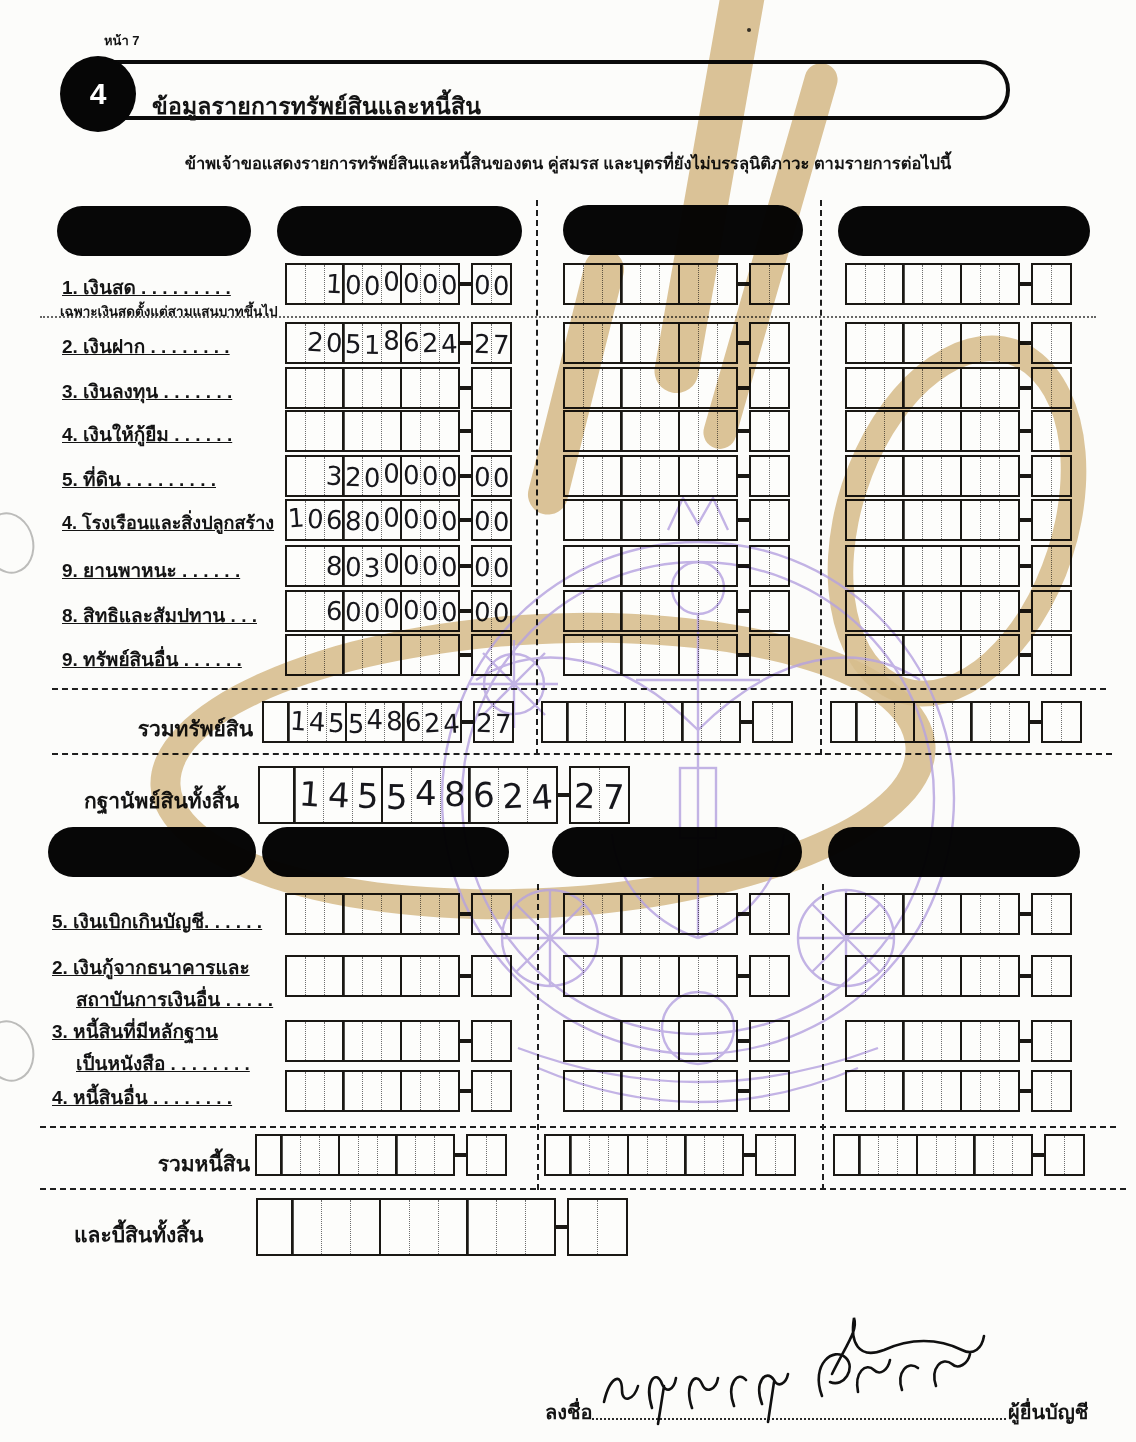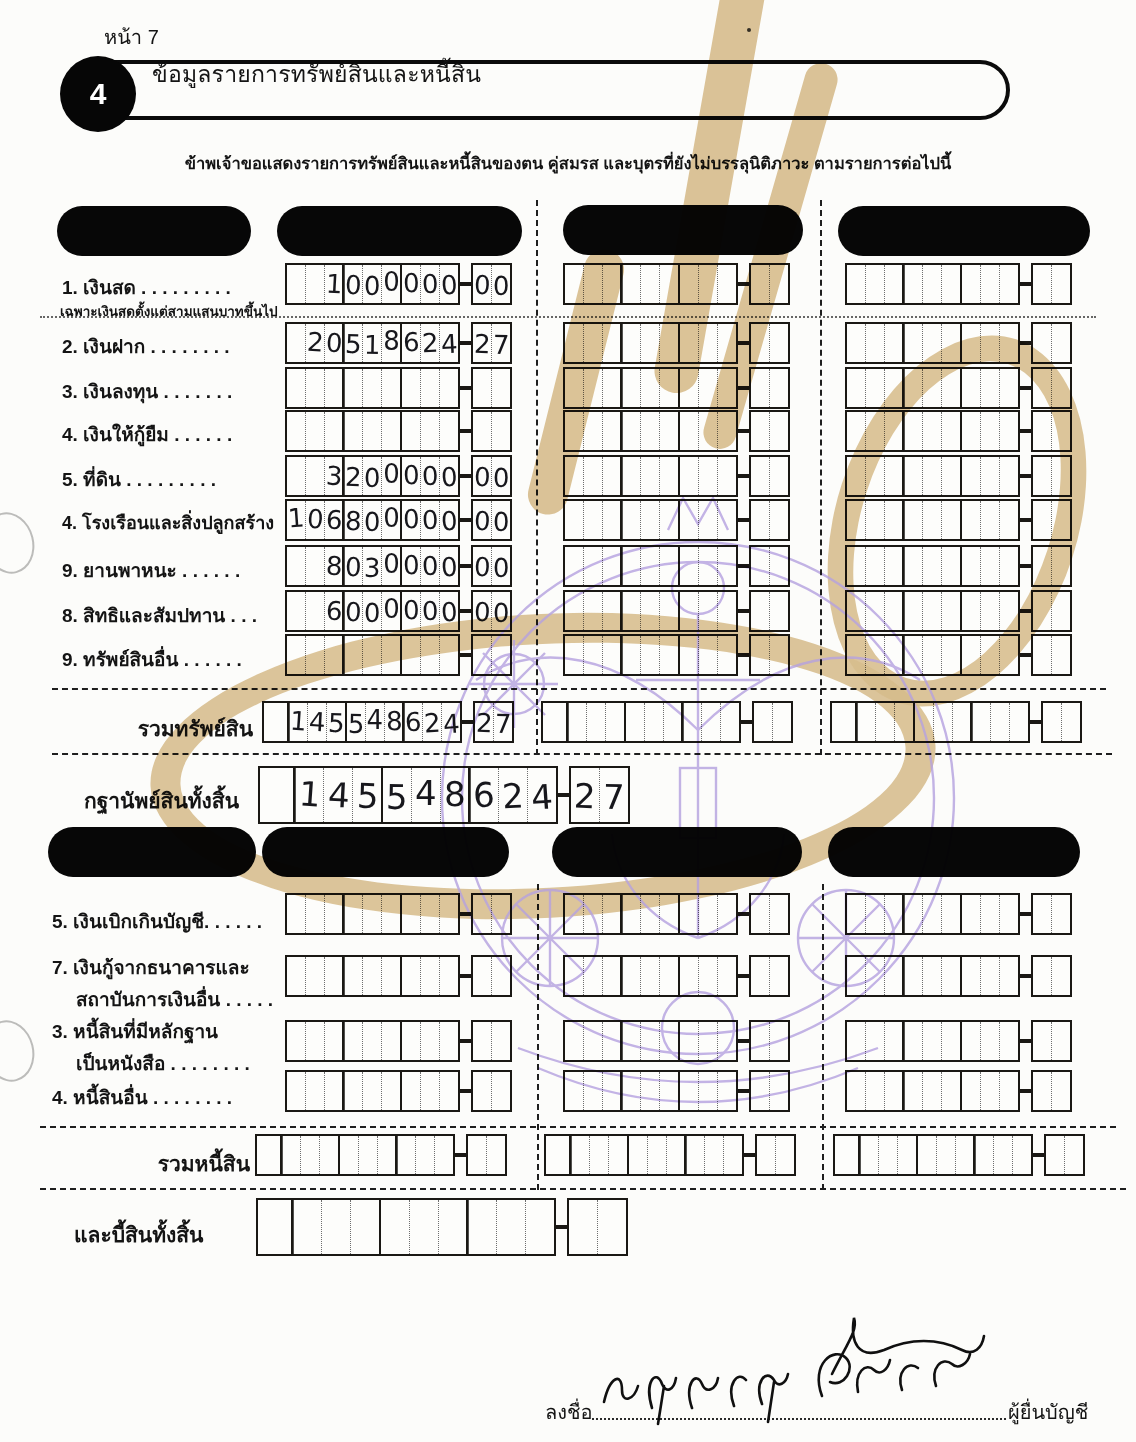--- a/index.html
+++ b/index.html
@@ -2,50 +2,50 @@
 <html><head>
 <meta charset="utf-8">
 <style>
   html,body{margin:0;padding:0;background:#e8e8e6;}
   .page{position:relative;width:1136px;height:1442px;margin:0 auto;background:#fcfcfa;
         font-family:"Liberation Sans","DejaVu Sans",sans-serif;color:#141414;overflow:hidden;}
   
   .banner{position:absolute;left:66px;top:60px;width:936px;height:52px;border:4px solid #0b0b0b;border-radius:30px;background:#fcfcfa;}
   .banner-circle{position:absolute;left:60px;top:56px;width:76px;height:76px;border-radius:50%;background:#060606;
         display:flex;align-items:center;justify-content:center;color:#fff;font-size:30px;font-weight:700;}
-  .banner-title{position:absolute;left:152px;top:56px;font-size:23px;font-weight:400;letter-spacing:.2px;}
-  .page-label{position:absolute;left:104px;top:21px;font-size:20px;font-weight:400;}
+  .banner-title{position:absolute;left:152px;top:88px;font-size:23px;font-weight:700;letter-spacing:.2px;}
+  .page-label{position:absolute;left:104px;top:30px;font-size:13px;font-weight:700;}
   .intro{position:absolute;left:0;top:150px;width:100%;text-align:center;font-size:16.5px;font-weight:700;}
   
   .pill{position:absolute;height:50px;background:#070707;border-radius:26px;}
   
   .vdash{position:absolute;width:0;border-left:2.4px dashed #1e1e1e;}
   .hdash{position:absolute;height:0;border-top:2.8px dashed #1e1e1e;}
   .hdot{position:absolute;height:0;border-top:2px dotted #4c4c4c;opacity:.85;}
   
-  .rlabel{position:absolute;left:62px;font-size:19px;font-weight:700;white-space:nowrap;}
+  .rlabel{position:absolute;left:62px;font-size:19px;font-weight:700;white-space:nowrap;text-decoration:underline;}
   .rlabel.small{font-size:18px;}
   .note{position:absolute;left:60px;font-size:13.5px;font-weight:700;}
   .tlabel{position:absolute;font-size:21px;font-weight:700;white-space:nowrap;}
   .tlabel.right{text-align:right;}
   
   .af{position:absolute;display:flex;align-items:center;--cw:18px;--ch:38px;--dg:26px;}
   .af.xl{--cw:28px;--ch:54px;--dg:34px;}
   .af .grp{display:flex;border:2.6px solid #1a1814;height:var(--ch);background:rgba(255,255,255,.25);}
   .af .grp + .grp{margin-left:-2.6px;}
   .af .main{display:flex;}
   .af .cell{width:var(--cw);display:flex;align-items:center;justify-content:center;}
   .af .cell + .cell{border-left:1.7px dotted #6e6e6e;}
   .af .conn{width:11px;height:3.2px;background:#1a1814;}
   .hw{font-family:"DejaVu Sans",sans-serif;font-size:var(--dg);font-weight:500;color:#17171c;line-height:1;}
   
   .cert{position:absolute;left:0;top:1270px;width:100%;text-align:center;font-size:19px;font-weight:700;}
   .cert .head{text-decoration:underline;margin-right:14px;}
   
-  .sig-label{position:absolute;font-size:20px;font-weight:400;white-space:nowrap;}
+  .sig-label{position:absolute;font-size:20px;font-weight:700;white-space:nowrap;}
   .sig-line{position:absolute;left:592px;top:1380px;width:414px;border-bottom:2.6px dotted #2a2a2a;height:38px;}
   .sig-svg{position:absolute;left:596px;top:1316px;pointer-events:none;}
   .sig-svg path{fill:none;stroke:#101010;stroke-width:2.6px;stroke-linecap:round;}
   
   .wm{position:absolute;inset:0;pointer-events:none;mix-blend-mode:multiply;z-index:30;}
   .wm-thai{position:absolute;left:218px;top:906px;font-size:106px;font-weight:800;letter-spacing:-2px;opacity:.92;white-space:nowrap;}
   .wm-latin{position:absolute;left:224px;top:1022px;font-size:71px;font-weight:800;letter-spacing:9px;opacity:.92;white-space:nowrap;}
   .wm-stroke{position:absolute;border-radius:24px;opacity:.9;}
   .wm-ellipse{position:absolute;border-radius:50%;opacity:.88;}
   .wm-svg{position:absolute;left:398px;top:468px;opacity:.8;}
@@ -1022,21 +1022,21 @@
 
   <div class="pill" style="left:48px;top:827px;width:208px;"></div>
   <div class="pill" style="left:262px;top:827px;width:247px;"></div>
   <div class="pill" style="left:552px;top:827px;width:250px;"></div>
   <div class="pill" style="left:828px;top:827px;width:252px;"></div>
 
   <div class="vdash" style="left:537px;top:884px;height:306px;"></div>
   <div class="vdash" style="left:822px;top:884px;height:306px;"></div>
 
   <div class="rlabel" style="left:52px;top:906px;">5. เงินเบิกเกินบัญชี. . . . . .</div>
-  <div class="rlabel" style="left:52px;top:952px;">7. เงินกู้จากธนาคารและ</div>
+  <div class="rlabel" style="left:52px;top:952px;">2. เงินกู้จากธนาคารและ</div>
   <div class="rlabel" style="left:76px;top:984px;">สถาบันการเงินอื่น  . . . . .</div>
   <div class="rlabel" style="left:52px;top:1016px;">3.  หนี้สินที่มีหลักฐาน</div>
   <div class="rlabel" style="left:76px;top:1048px;">เป็นหนังสือ  . . . . . . . .</div>
   <div class="rlabel" style="left:52px;top:1082px;">4.  หนี้สินอื่น  . . . . . . . .</div>
 
   <div class="af" style="left:285px;top:893px;">
       <div class="main">
         <div class="grp">
           <div class="cell"></div>
           <div class="cell"></div>

